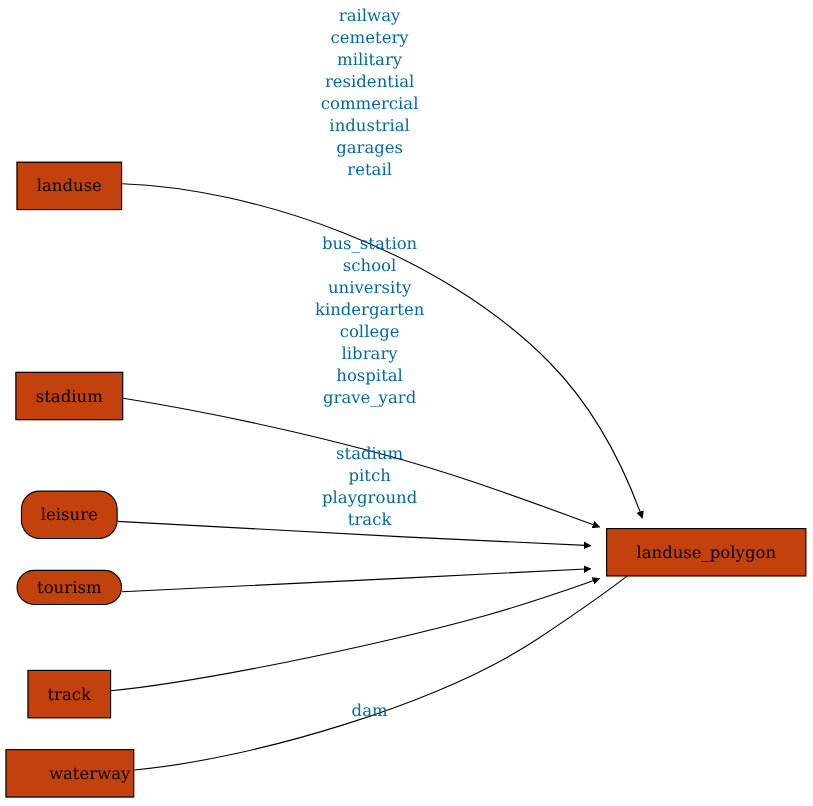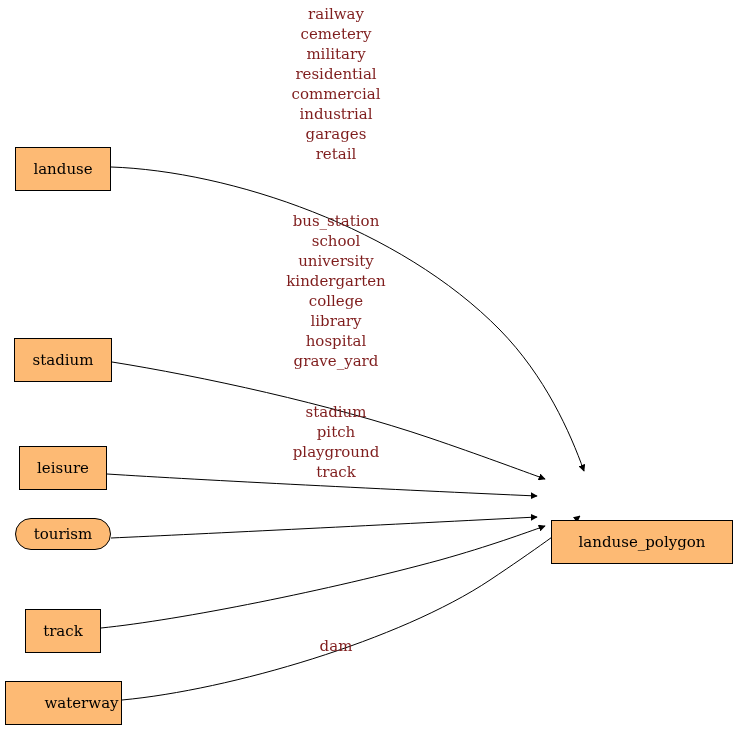--- a/index.html
+++ b/index.html
@@ -21,33 +21,33 @@
     position: absolute;
     left: 0;
     top: 0;
     width: 739px;
     height: 733px;
   }
   .node {
     position: absolute;
     box-sizing: border-box;
     border: 1px solid #000000;
-    background: #fdba74;
+    background: #c2410c;
     color: #000000;
     font-family: "DejaVu Serif", serif;
     font-size: 15px;
     line-height: 1;
     display: flex;
     align-items: center;
     justify-content: center;
     white-space: nowrap;
   }
   .edge-label {
     position: absolute;
-    color: #7f1d1d;
+    color: #0369a1;
     font-family: "DejaVu Serif", serif;
     font-size: 15px;
     line-height: 20px;
     text-align: center;
     white-space: pre;
     transform: translateX(-50%);
   }
 </style>
 </head>
 <body>
@@ -75,37 +75,37 @@
   </svg>
 
   <div class="node" style="left:15px; top:147px; width:96px; height:44px;">
     <span>landuse</span>
   </div>
 
   <div class="node" style="left:14px; top:338px; width:98px; height:44px;">
     <span>stadium</span>
   </div>
 
-  <div class="node" style="left:19px; top:446px; width:88px; height:44px;">
+  <div class="node" style="left:19px; top:446px; width:88px; height:44px;border-radius:17px;">
     <span>leisure</span>
   </div>
 
   <div class="node" style="left:15px; top:518px; width:96px; height:32px;border-radius:17px;">
     <span>tourism</span>
   </div>
 
   <div class="node" style="left:25px; top:609px; width:76px; height:44px;">
     <span>track</span>
   </div>
 
   <div class="node" style="left:5px; top:681px; width:117px; height:44px;padding-left:36px;">
     <span>waterway</span>
   </div>
 
-  <div class="node" style="left:551px; top:480px; width:182px; height:44px;margin-top:40px;">
+  <div class="node" style="left:551px; top:480px; width:182px; height:44px;">
     <span>landuse_polygon</span>
   </div>
 
   <div class="edge-label" style="left:336px; top:4px;">railway
 cemetery
 military
 residential
 commercial
 industrial
 garages

